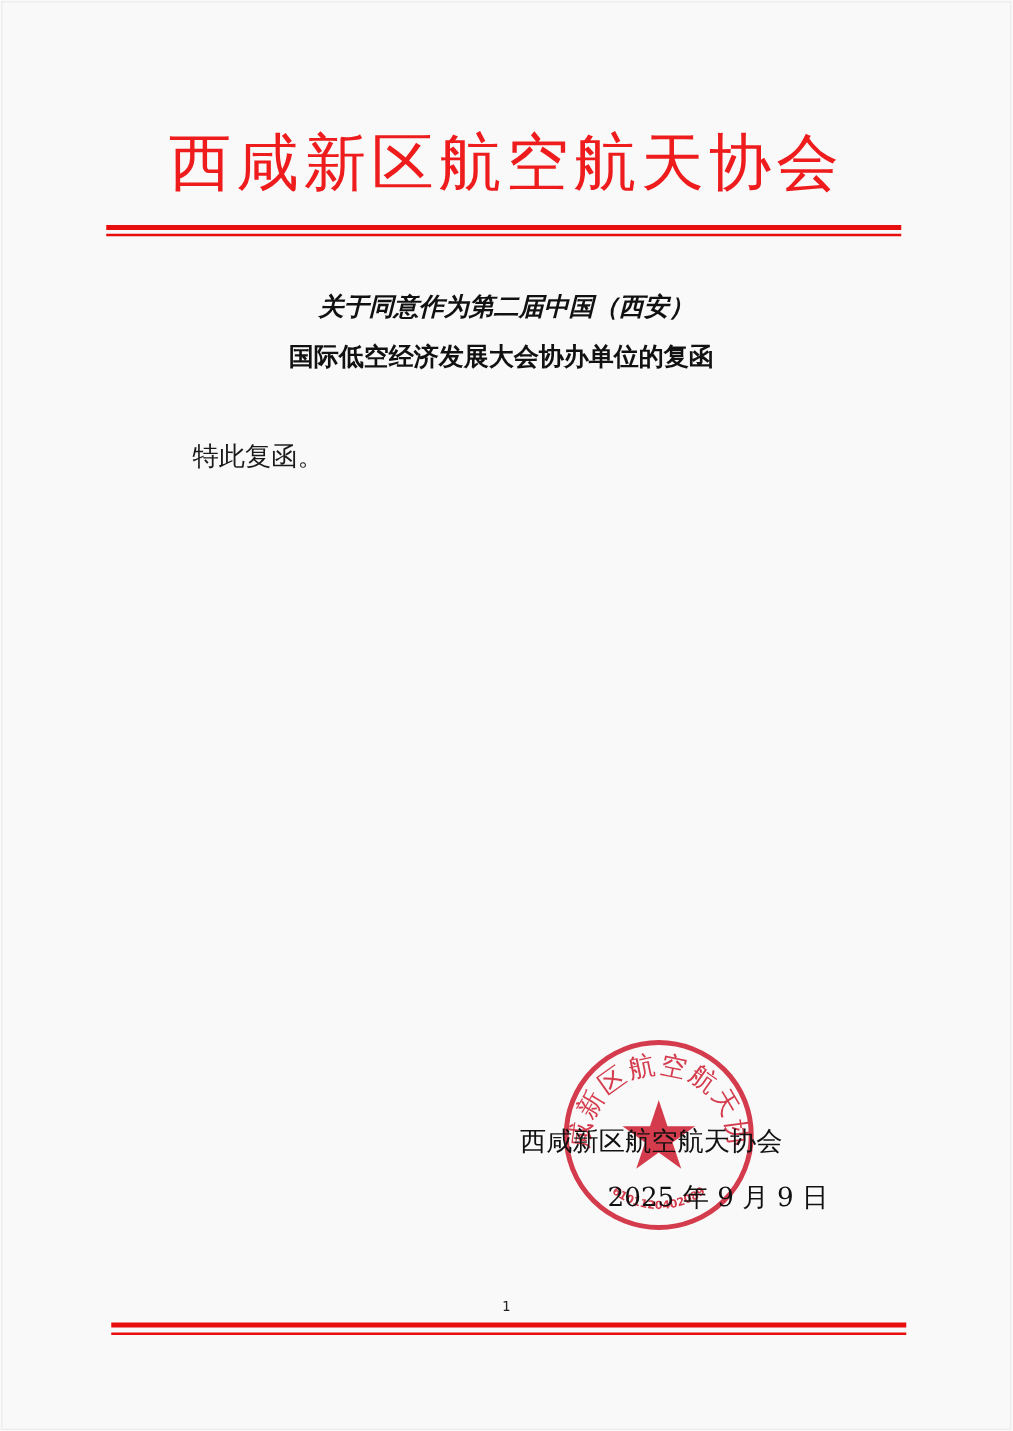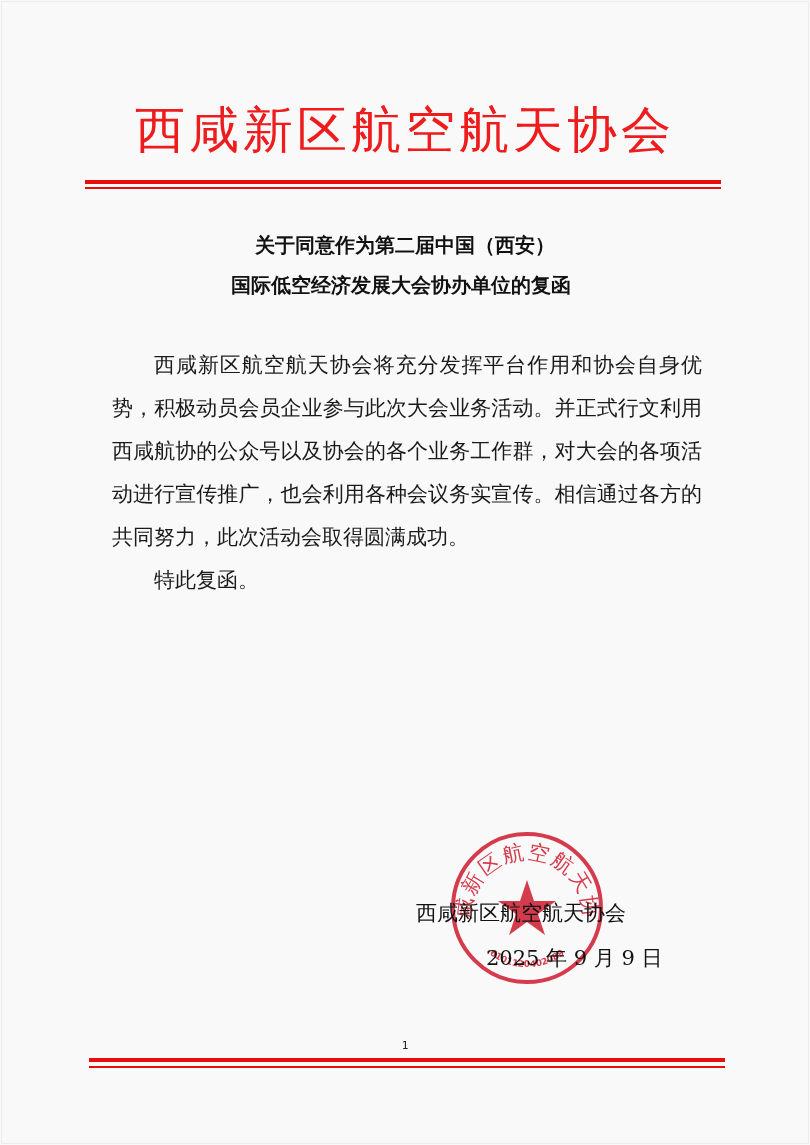--- a/index.html
+++ b/index.html
@@ -72,25 +72,24 @@
 </head>
 <body>
 
 <div class="page-border"></div>
 
 <div class="org-title">西咸新区航空航天协会</div>
 
 <div class="rule-thick" style="left:85px; width:636px; top:180px;"></div>
 <div class="rule-thin" style="left:85px; width:636px; top:187px;"></div>
 
-<div class="doc-title" style="top:232px;">关于同意作为第二届中国（西安）</div>
+<div class="doc-title" style="top:232px;font-style:italic;">关于同意作为第二届中国（西安）</div>
 <div class="doc-title" style="top:272px; left:-4px;">国际低空经济发展大会协办单位的复函</div>
 
 <div class="body-text" style="top:344px;">
-  <p class="indent">西咸新区航空航天协会将充分发挥平台作用和协会自身优势，积极动员会员企业参与此次大会业务活动。并正式行文利用西咸航协的公众号以及协会的各个业务工作群，对大会的各项活动进行宣传推广，也会利用各种会议务实宣传。相信通过各方的共同努力，此次活动会取得圆满成功。</p>
   <p class="indent">特此复函。</p>
 </div>
 
 <svg class="seal" viewBox="0 0 156 156" xmlns="http://www.w3.org/2000/svg">
   <defs>
     <path id="sealArcTop" d="M 24 100 A 56 56 0 1 1 132 100"></path>
     <path id="sealArcBottom" d="M 34 118 A 60 60 0 0 0 122 118"></path>
   </defs>
   <circle cx="78" cy="78" r="74" fill="none" stroke="#cf2336" stroke-width="4"></circle>
   <text fill="#cf2336" font-family="DejaVu Sans, sans-serif" font-size="21" letter-spacing="2">

